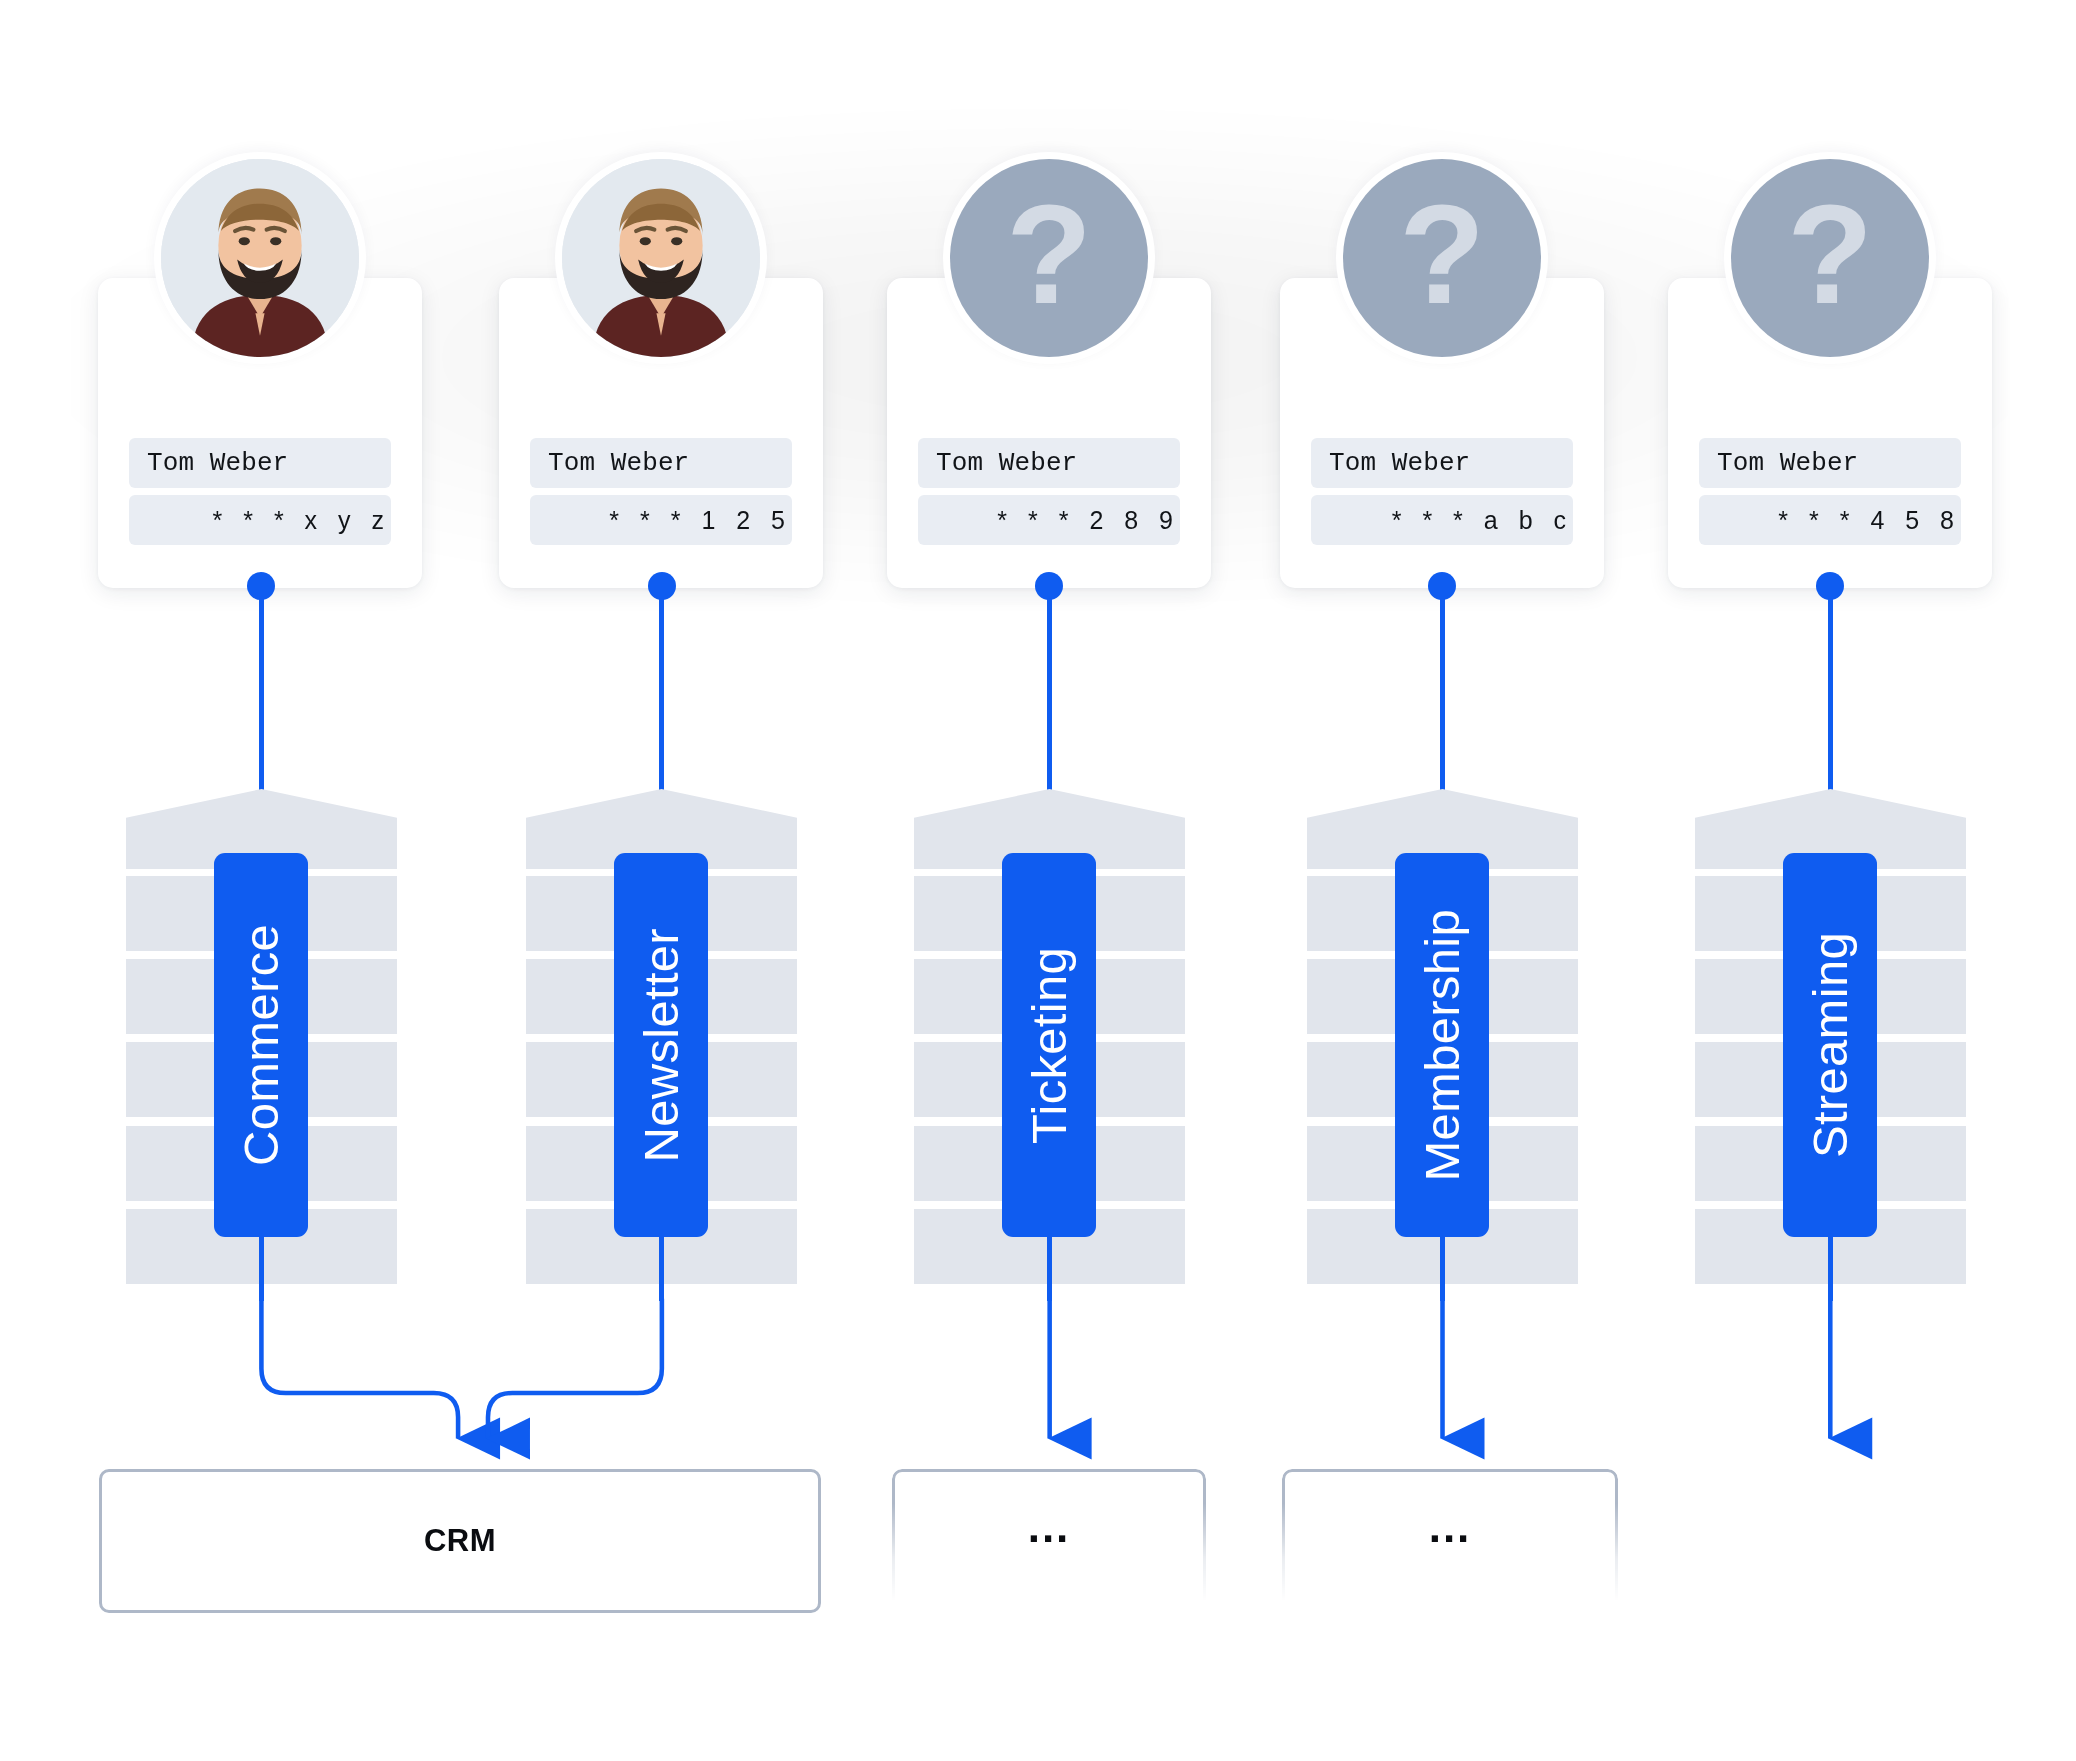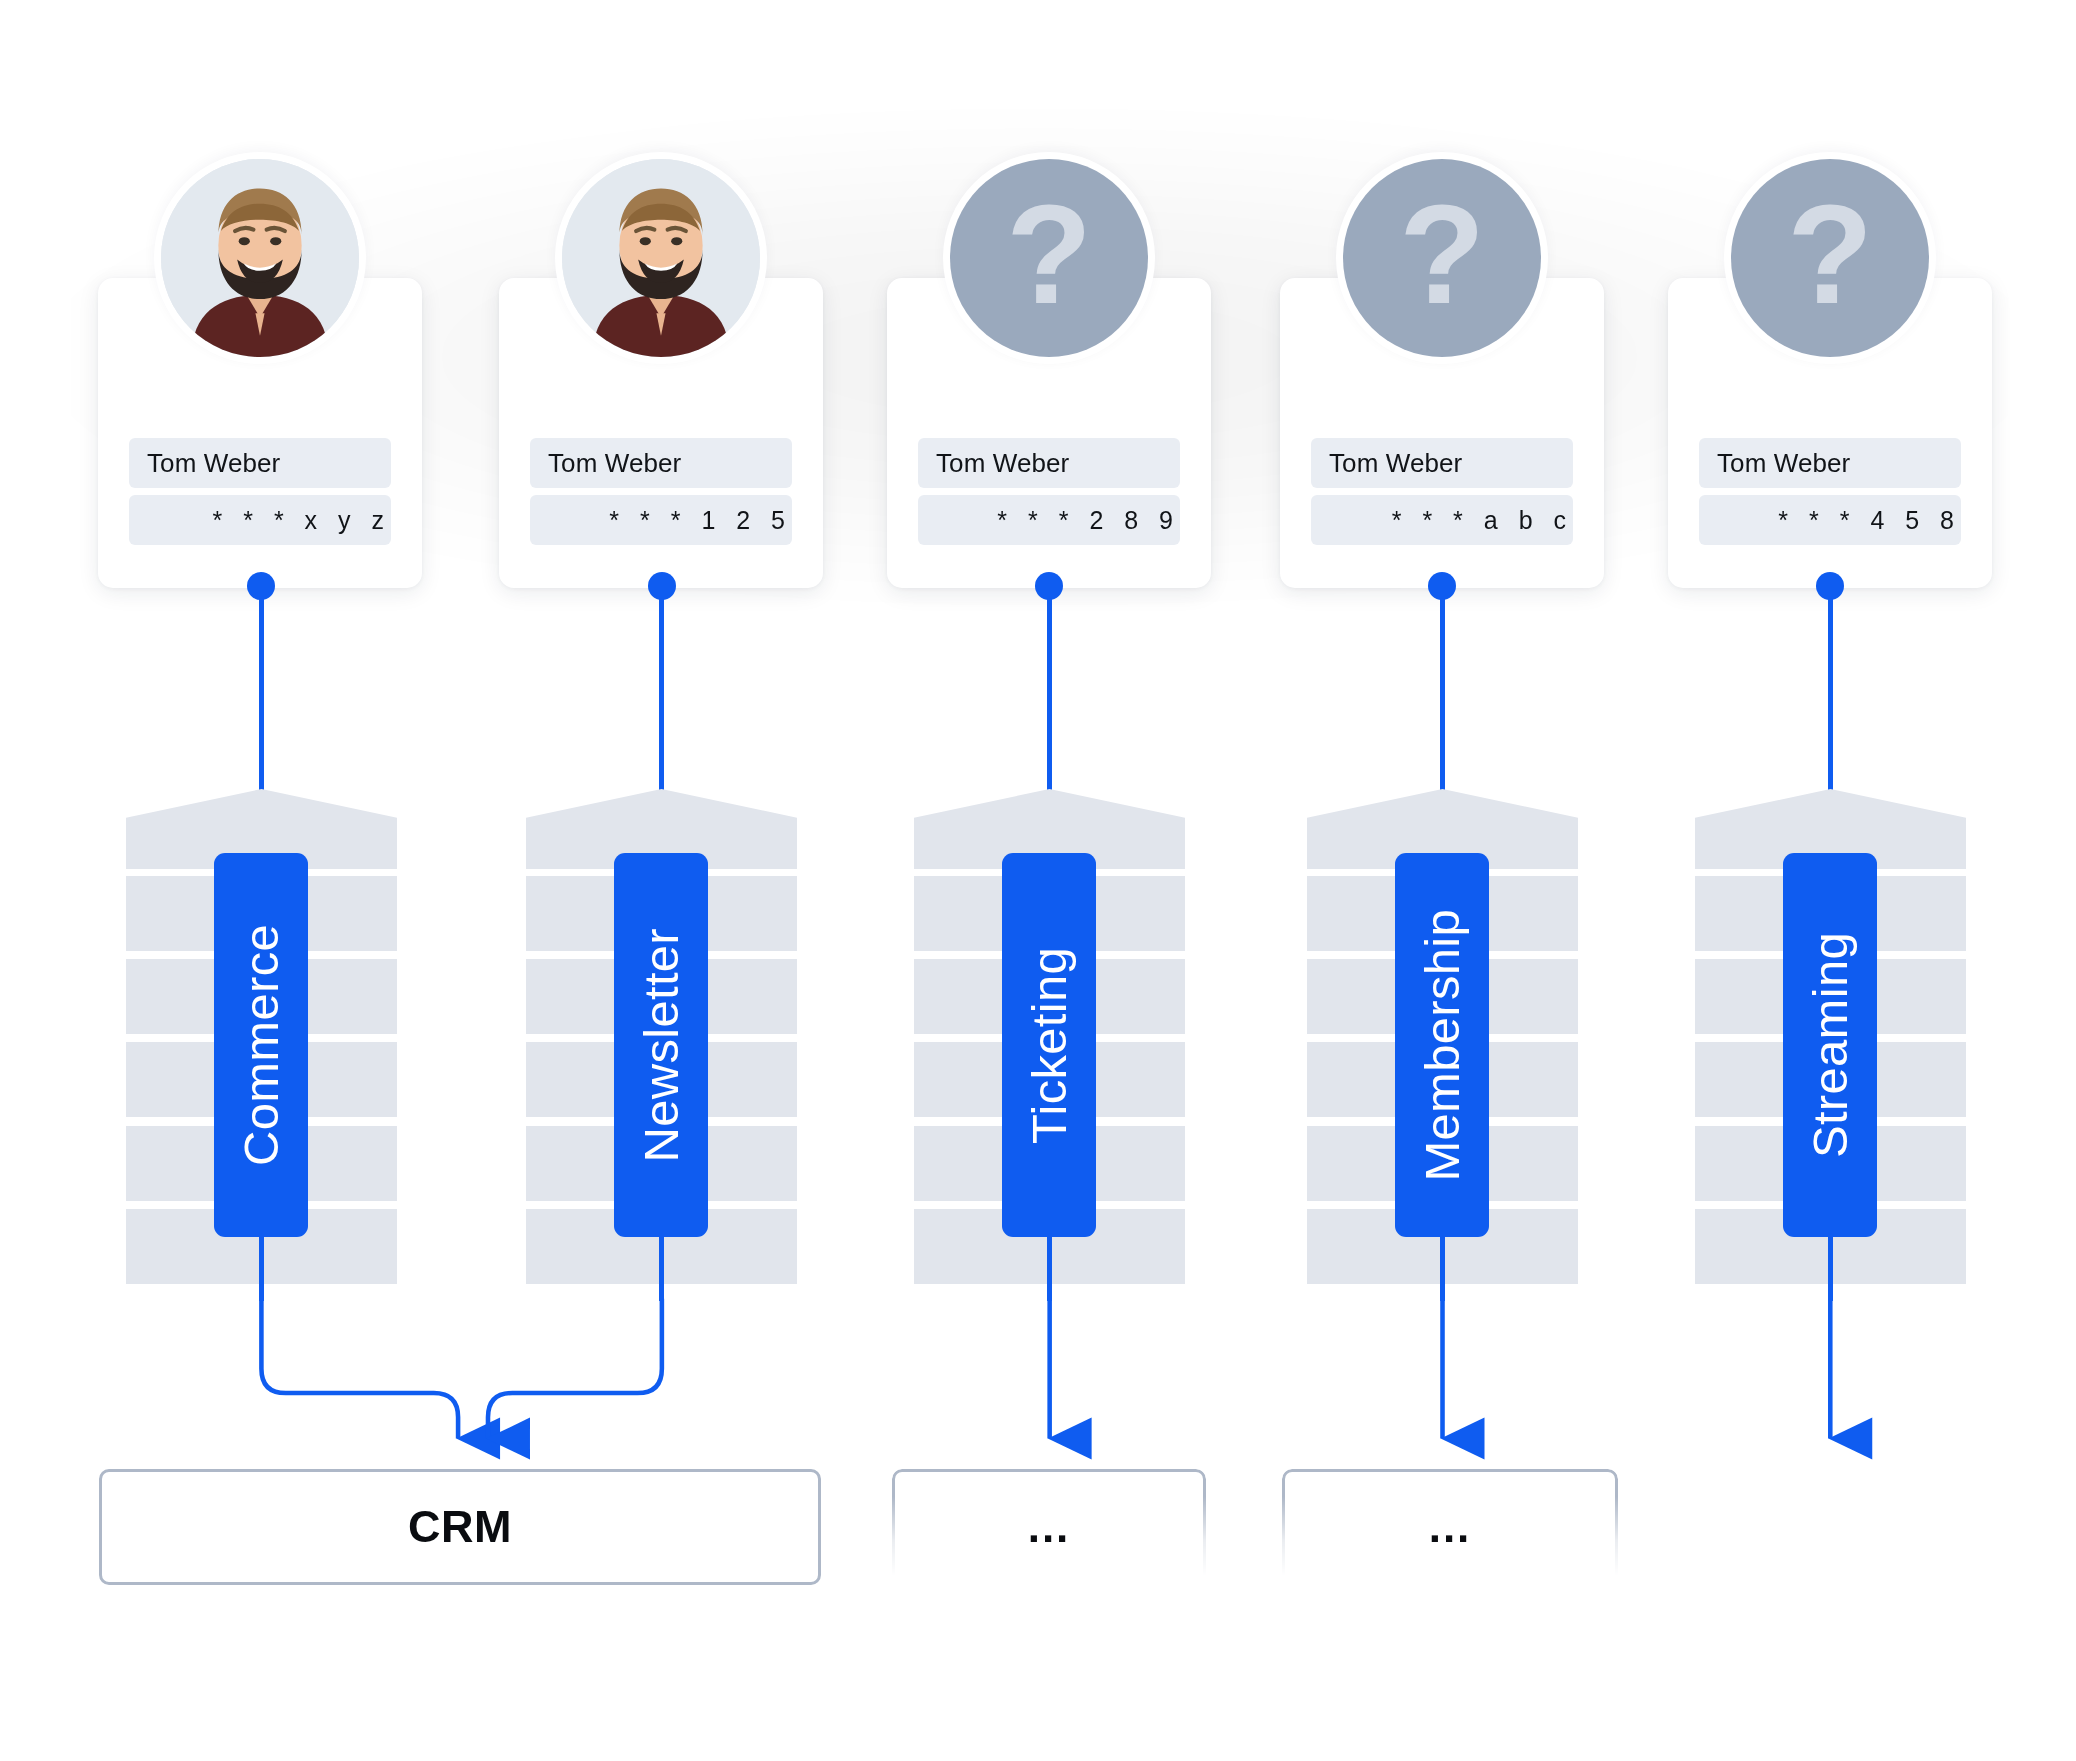--- a/index.html
+++ b/index.html
@@ -55,21 +55,21 @@
   }
   .avatar svg{position:absolute;left:0;top:0;width:100%;height:100%;}
 
   .field{
     position:absolute;left:31px;width:262px;height:50px;
     background:#e9edf3;border-radius:6px;
     display:flex;align-items:center;
     padding-left:18px;box-sizing:border-box;
     color:#111418;font-size:26px;letter-spacing:0.1px;
   }
-  .field.name{top:160px;}
+  .field.name{top:160px;font-family:Liberation Mono, monospace;}
   .field.id{top:217px;letter-spacing:0px;justify-content:flex-end;}
   .field.id .idtext{letter-spacing:7px;font-size:25px;}
 
   .dot{
     position:absolute;left:50%;top:572px;
     transform:translate(-50%,0);
     width:28px;height:28px;border-radius:50%;
     background:#0f5cf0;
   }
 
@@ -100,25 +100,25 @@
   .vlabel span{
     color:#ffffff;font-size:49px;font-weight:400;
     white-space:nowrap;
     writing-mode:vertical-rl;
     transform:rotate(180deg);
     letter-spacing:0.3px;
   }
 
   
   .sysbox{
-    position:absolute;top:1469px;height:116px;
+    position:absolute;top:1469px;height:144px;
     border:3px solid #aeb8c8;border-radius:10px;
     background:#ffffff;
     display:flex;align-items:center;justify-content:center;
-    color:#0a0c10;font-size:45px;font-weight:700;letter-spacing:0.5px;
+    color:#0a0c10;font-size:31px;font-weight:700;letter-spacing:0.5px;
     box-sizing:border-box;
   }
   .sysbox.faded{
     border-bottom:none;border-radius:10px 10px 0 0;
     -webkit-mask-image:linear-gradient(to bottom,#000 0%,#000 24%,rgba(0,0,0,0.25) 62%,rgba(0,0,0,0) 92%);
     mask-image:linear-gradient(to bottom,#000 0%,#000 24%,rgba(0,0,0,0.25) 62%,rgba(0,0,0,0) 92%);
   }
   .faded-text{
     position:absolute;top:1469px;height:116px;
     display:flex;align-items:center;justify-content:center;

